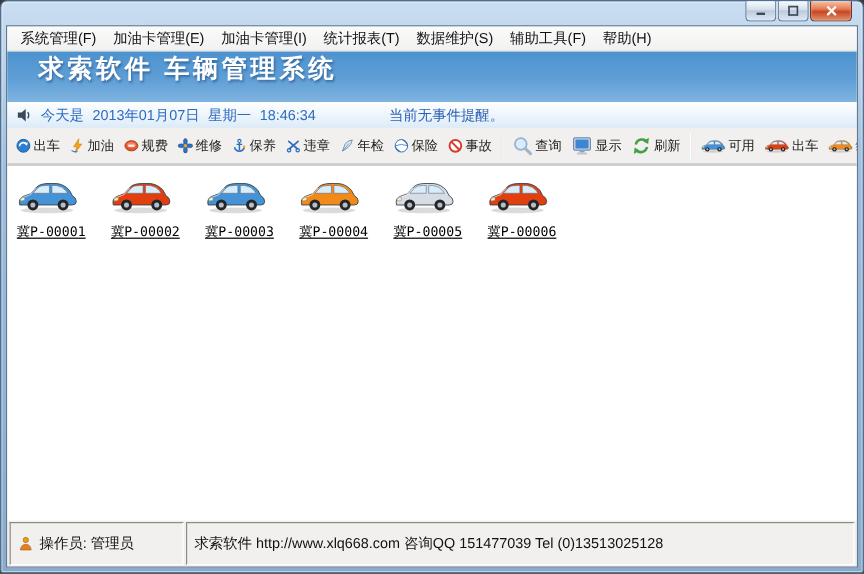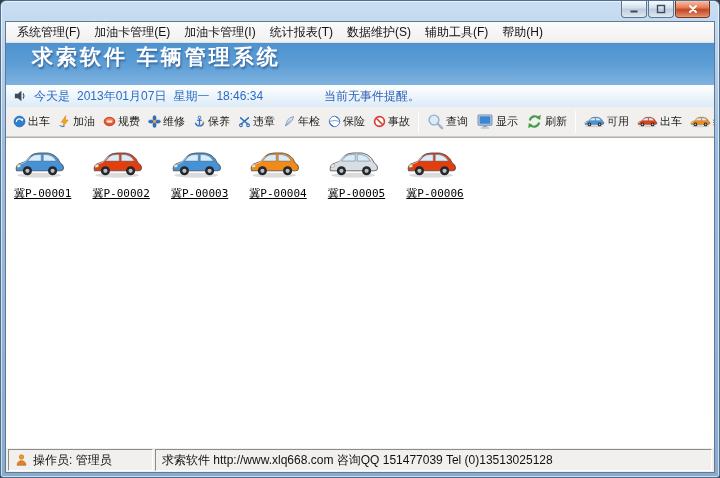--- a/index.html
+++ b/index.html
@@ -34,21 +34,21 @@
   .toolbar{height:30px;background:#f1f0ee;border-bottom:1px solid #cfcecb;display:flex;align-items:center;
            padding:0 3px;flex:0 0 auto;white-space:nowrap;overflow:hidden;}
   .tbtn{display:flex;align-items:center;gap:2px;padding:2px 2px;margin:0 1px;font-size:11px;color:#222;
         border:1px solid transparent;border-radius:2px;cursor:default;}
   .tsep{width:1px;height:22px;background:#c6c5c2;border-right:1px solid #fff;margin:0 4px;flex:0 0 auto;}
   
   .main{flex:1 1 auto;background:#fff;border-top:1px solid #b3b0ab;padding:10px 0 0 8px;overflow:hidden;}
   .vehicle{display:inline-flex;flex-direction:column;width:74px;vertical-align:top;cursor:default;text-decoration:underline;}
   .plate{font-size:11px;color:#000;margin-top:7px;font-family:"DejaVu Sans Mono","Liberation Mono",monospace;}
   
-  .statusbar{height:24px;background:#f1f0ee;display:flex;gap:2px;padding:1px 2px;flex:0 0 auto;font-size:12px;color:#111;}
+  .statusbar{height:38px;background:#f1f0ee;display:flex;gap:2px;padding:1px 2px;flex:0 0 auto;font-size:12px;color:#111;}
   .sseg{border:1px solid;border-color:#8c8c86 #ffffff #ffffff #8c8c86;display:flex;align-items:center;
         padding:0 6px;height:100%;overflow:hidden;white-space:nowrap;}
   .sseg.s1{width:145px;flex:0 0 auto;}
   .sseg.s2{width:150px;flex:0 0 auto;}
   .sseg.s3{flex:1 1 auto;}
   .icon{display:inline-flex;align-items:center;justify-content:center;flex:0 0 auto;}
   .hiddenDefs{position:absolute;width:0;height:0;overflow:hidden;}
 </style>
 </head>
 <body>

